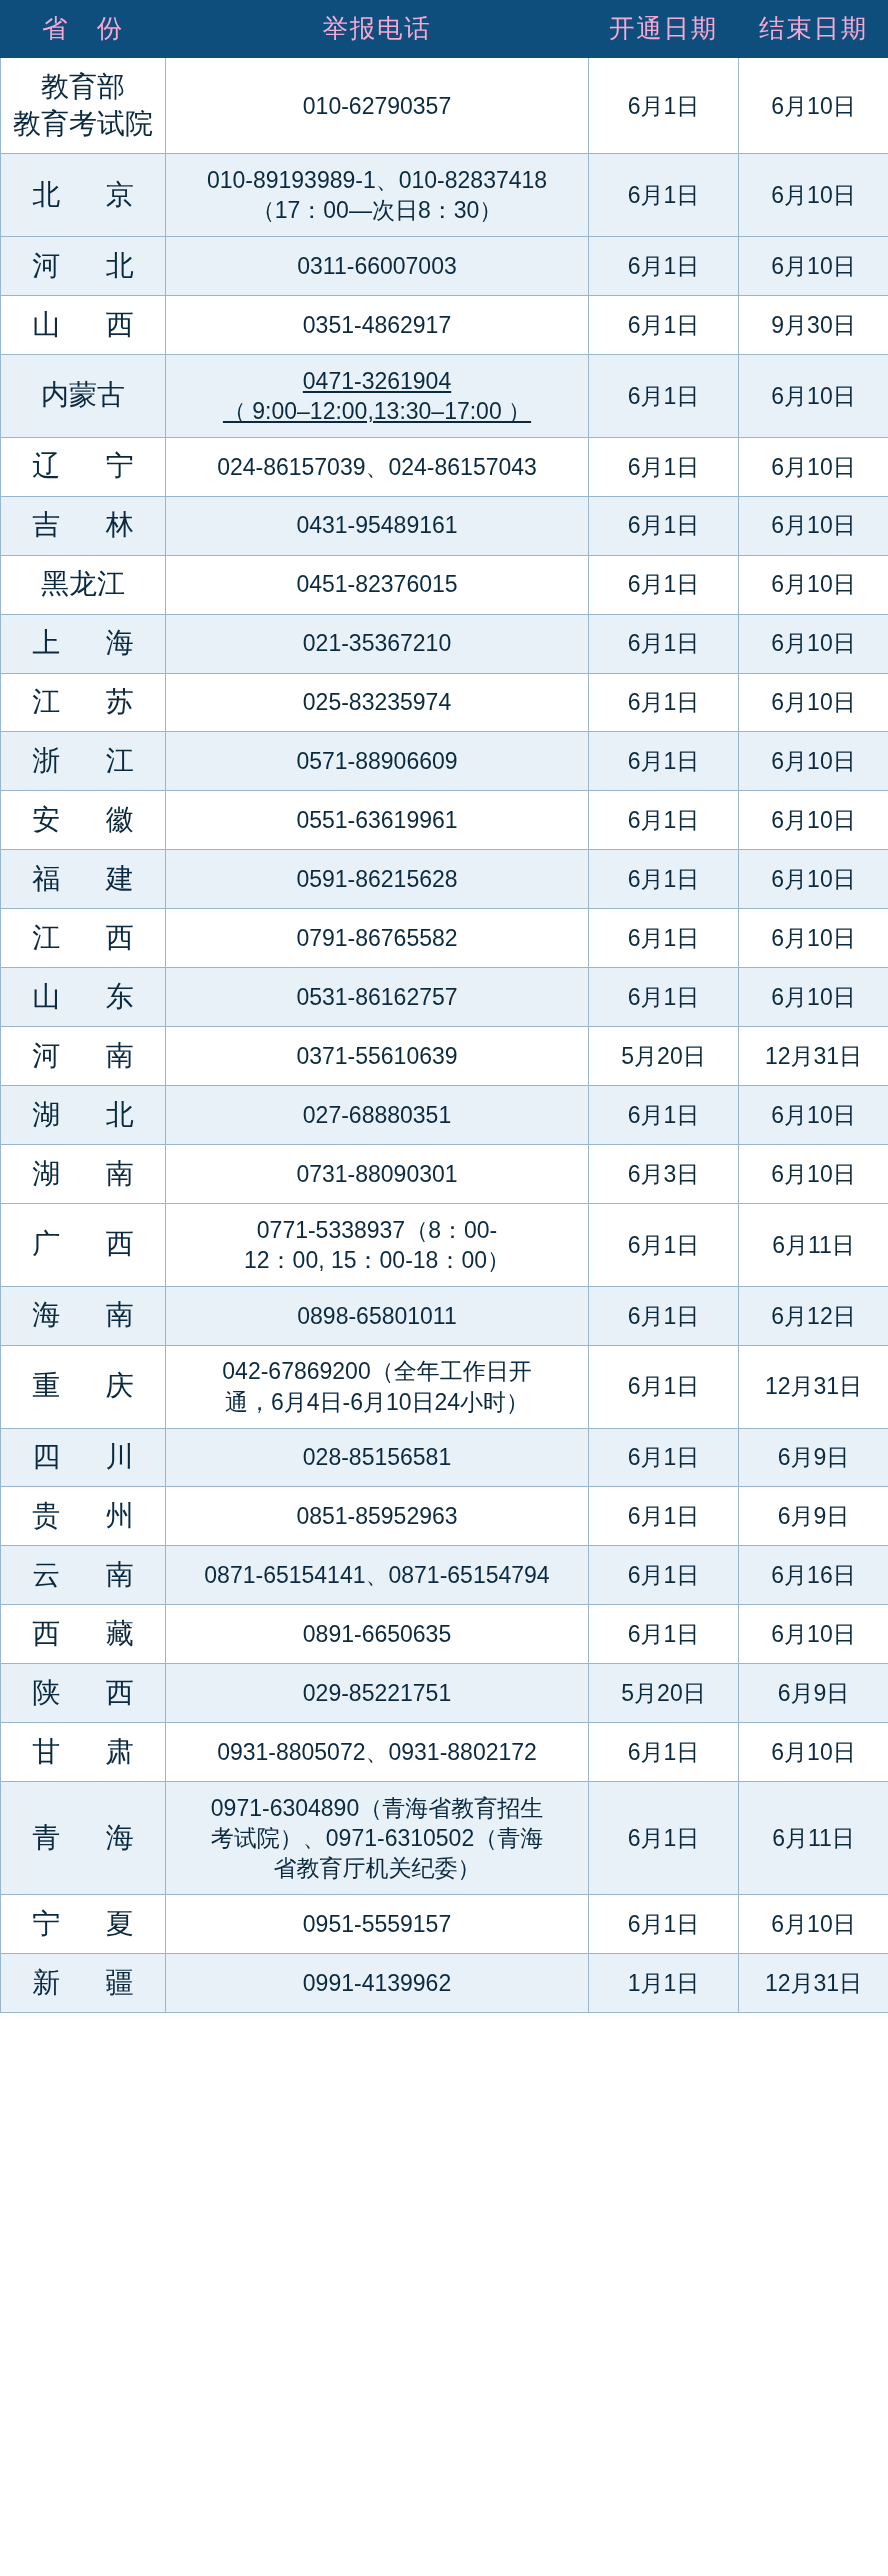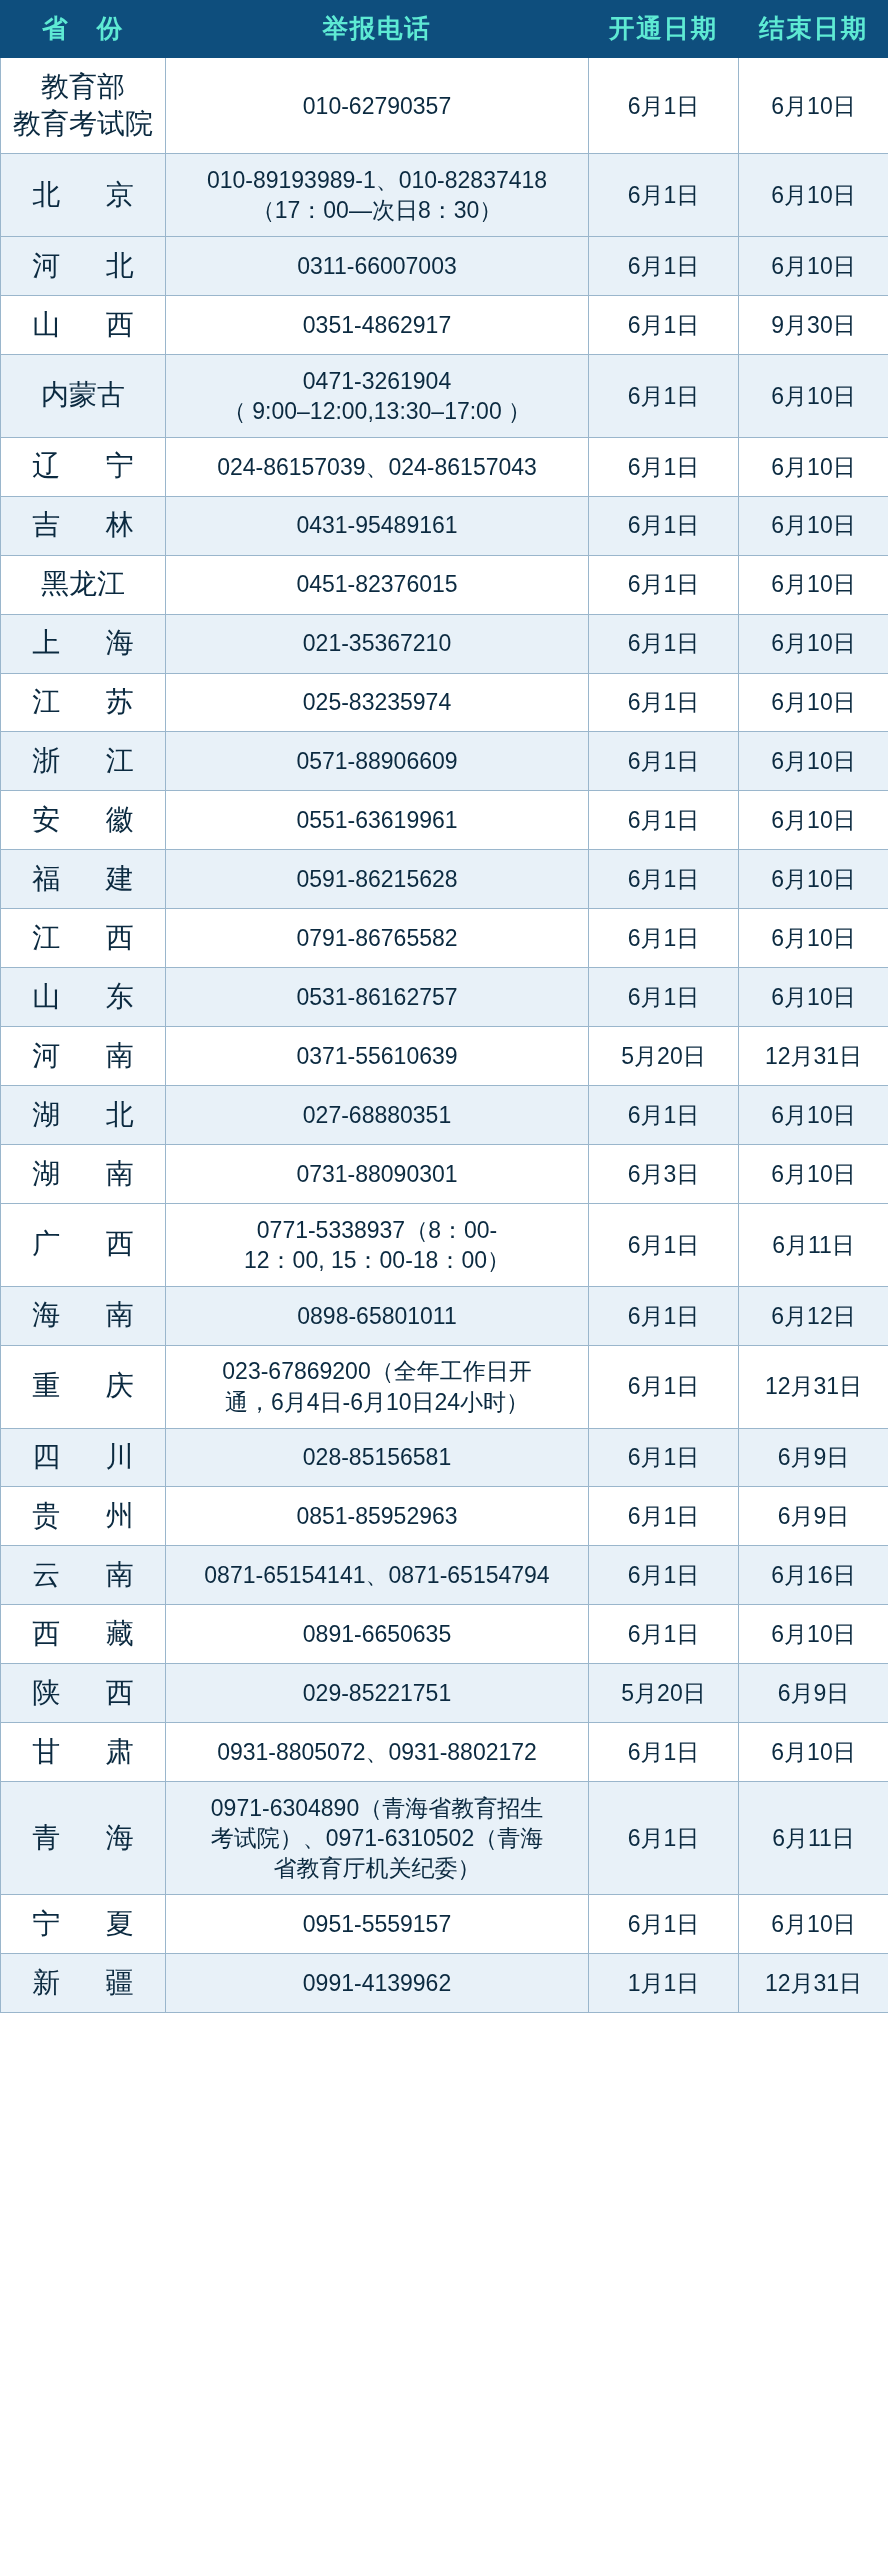--- a/index.html
+++ b/index.html
@@ -19,23 +19,23 @@
     width: 888px;
     table-layout: fixed;
   }
   table.report-table col.col-province { width: 165px; }
   table.report-table col.col-phone    { width: 423px; }
   table.report-table col.col-start    { width: 150px; }
   table.report-table col.col-end      { width: 150px; }
 
   thead th {
     background: #0e4e7d;
-    color: #5eead4;
+    color: #f9a8d4;
     font-size: 25.5px;
-    font-weight: bold;
+    font-weight: normal;
     letter-spacing: 1.8px;
     padding: 12.3px 3.5px;
     border: 0.9px solid #0e4e7d;
     text-align: center;
     vertical-align: middle;
     line-height: 1.25;
   }
   tbody td {
     border: 0.9px solid #9ab6cc;
     text-align: center;
@@ -108,21 +108,21 @@
           <td class="date">6月10日</td>
         </tr>
         <tr class="row-odd">
           <td class="province">山　西</td>
           <td class="phone">0351-4862917</td>
           <td class="date">6月1日</td>
           <td class="date">9月30日</td>
         </tr>
         <tr class="row-even">
           <td class="province nospace">内蒙古</td>
-          <td class="phone" style="white-space: pre-line;">0471-3261904
+          <td class="phone" style="white-space: pre-line; text-decoration: underline;">0471-3261904
 （ 9:00–12:00,13:30–17:00 ）</td>
           <td class="date">6月1日</td>
           <td class="date">6月10日</td>
         </tr>
         <tr class="row-odd">
           <td class="province">辽　宁</td>
           <td class="phone">024-86157039、024-86157043</td>
           <td class="date">6月1日</td>
           <td class="date">6月10日</td>
         </tr>
@@ -206,21 +206,21 @@
           <td class="date">6月11日</td>
         </tr>
         <tr class="row-even">
           <td class="province">海　南</td>
           <td class="phone">0898-65801011</td>
           <td class="date">6月1日</td>
           <td class="date">6月12日</td>
         </tr>
         <tr class="row-odd">
           <td class="province">重　庆</td>
-          <td class="phone" style="white-space: pre-line;">023-67869200（全年工作日开
+          <td class="phone" style="white-space: pre-line;">042-67869200（全年工作日开
 通，6月4日-6月10日24小时）</td>
           <td class="date">6月1日</td>
           <td class="date">12月31日</td>
         </tr>
         <tr class="row-even">
           <td class="province">四　川</td>
           <td class="phone">028-85156581</td>
           <td class="date">6月1日</td>
           <td class="date">6月9日</td>
         </tr>

